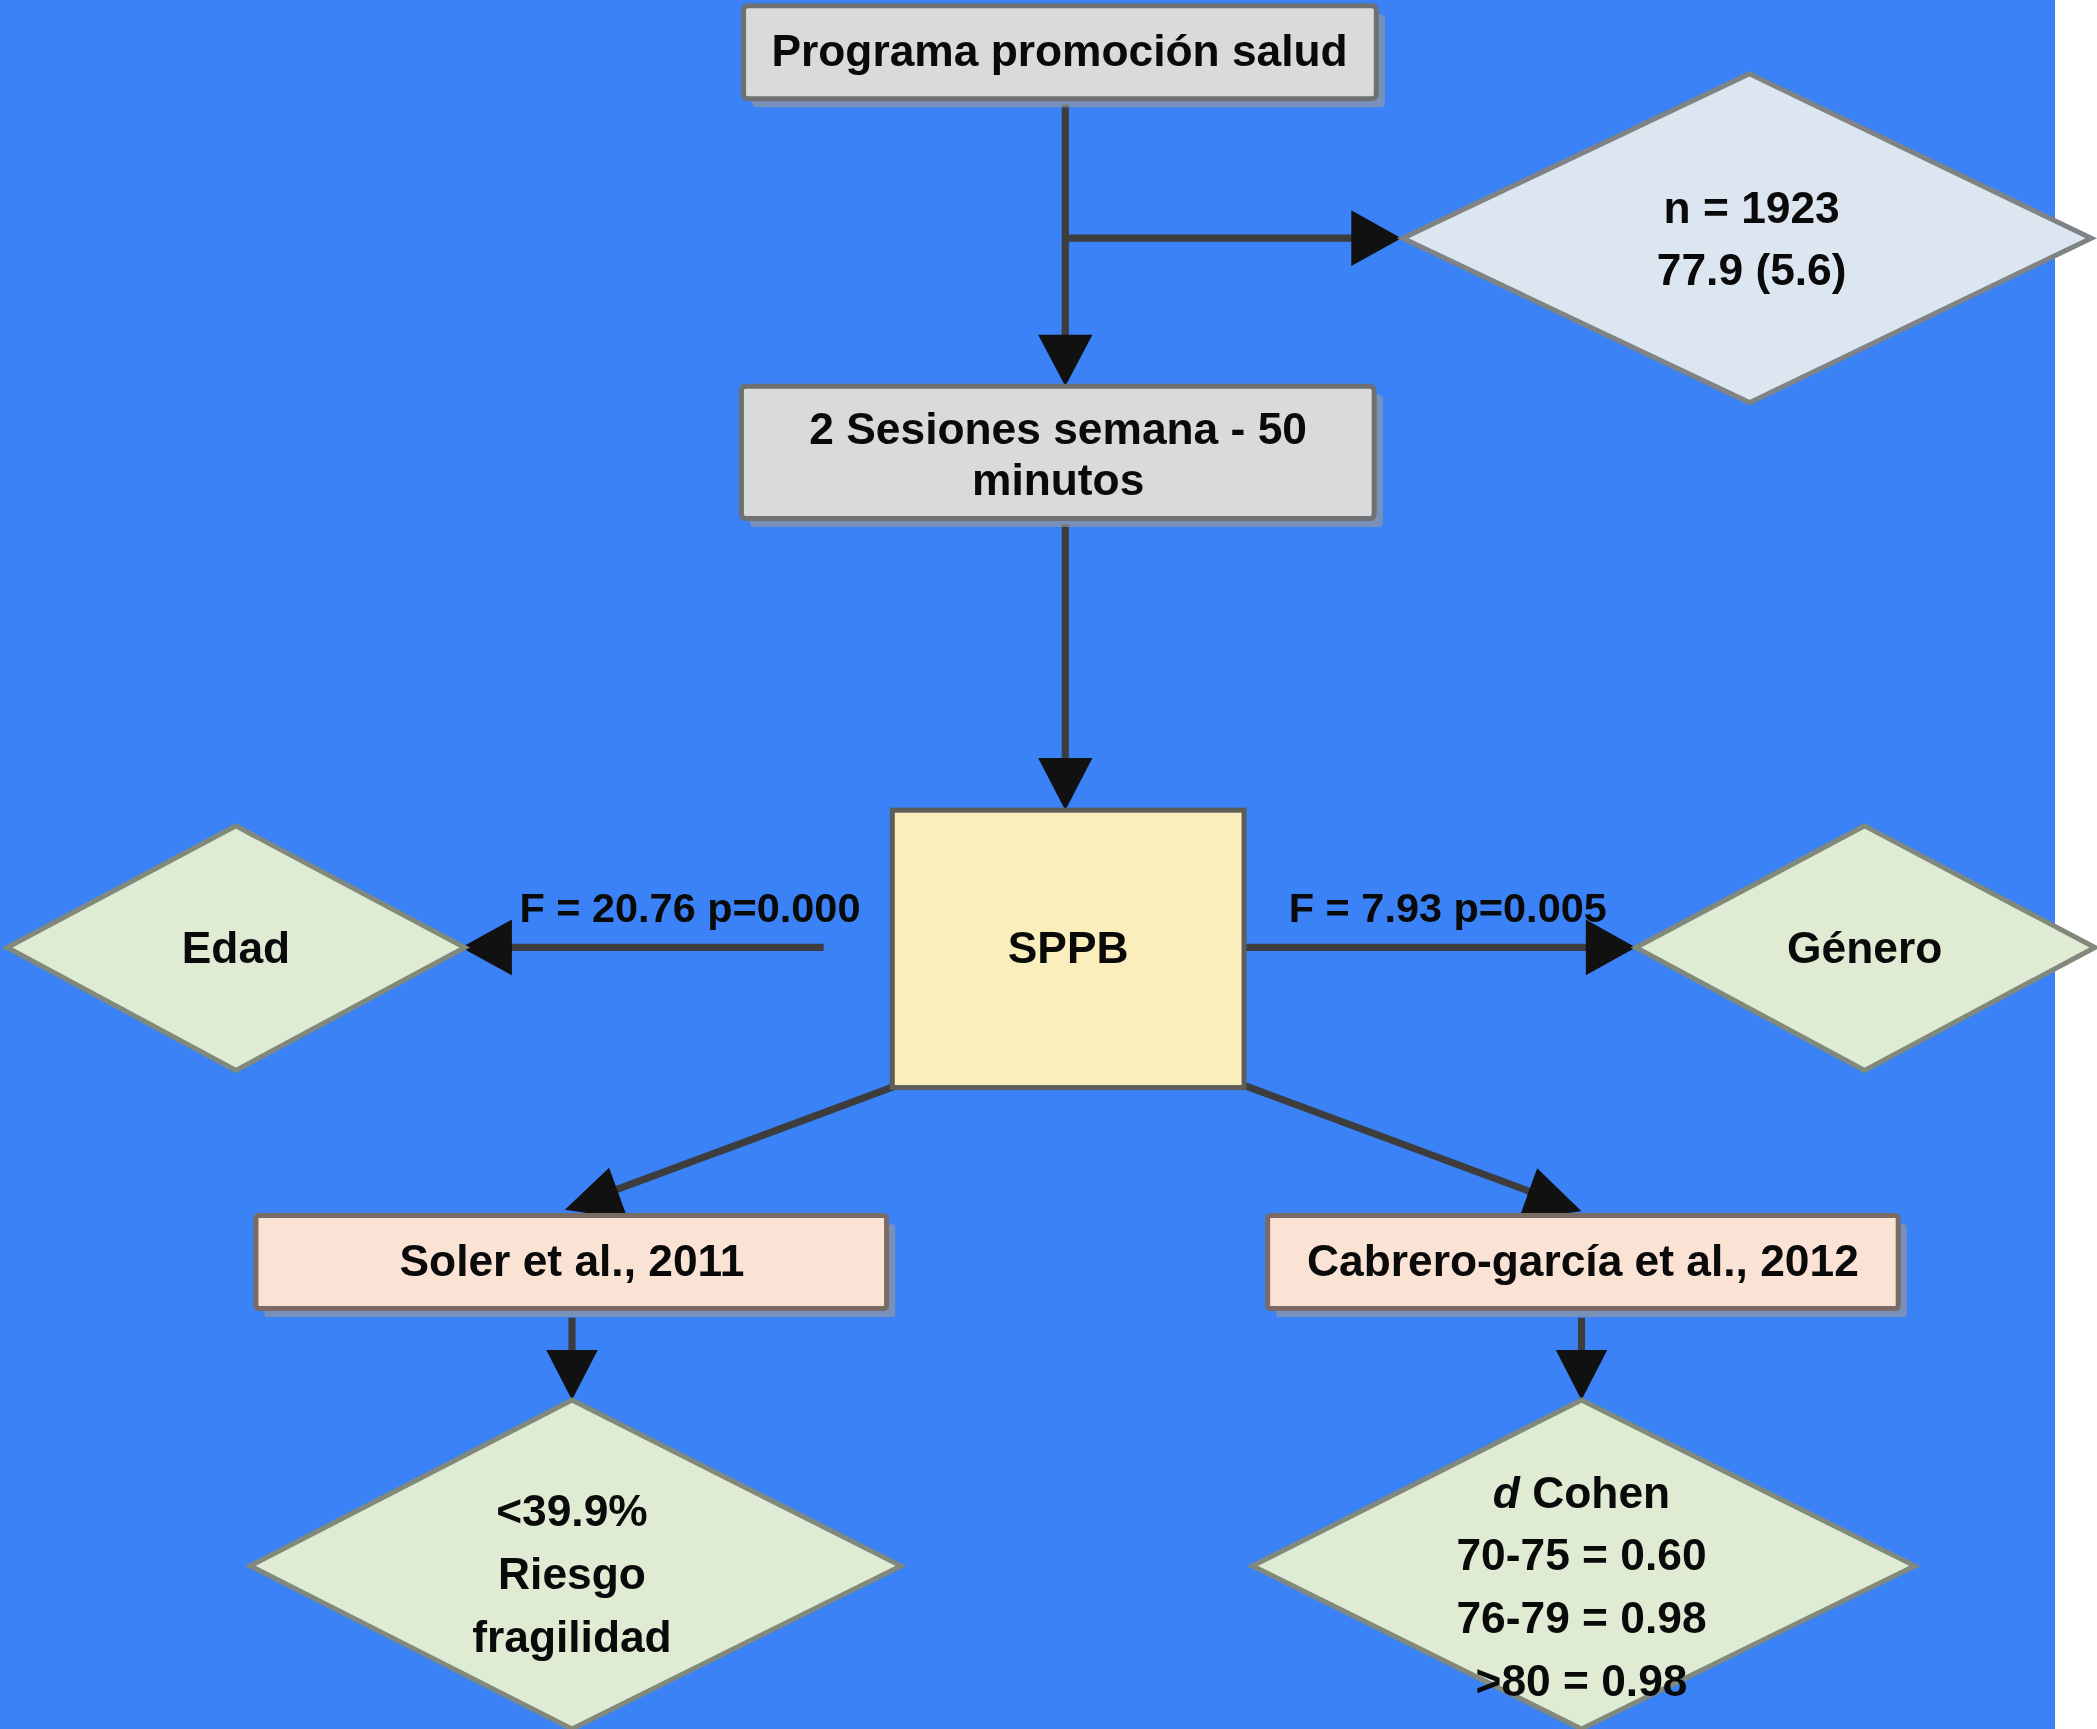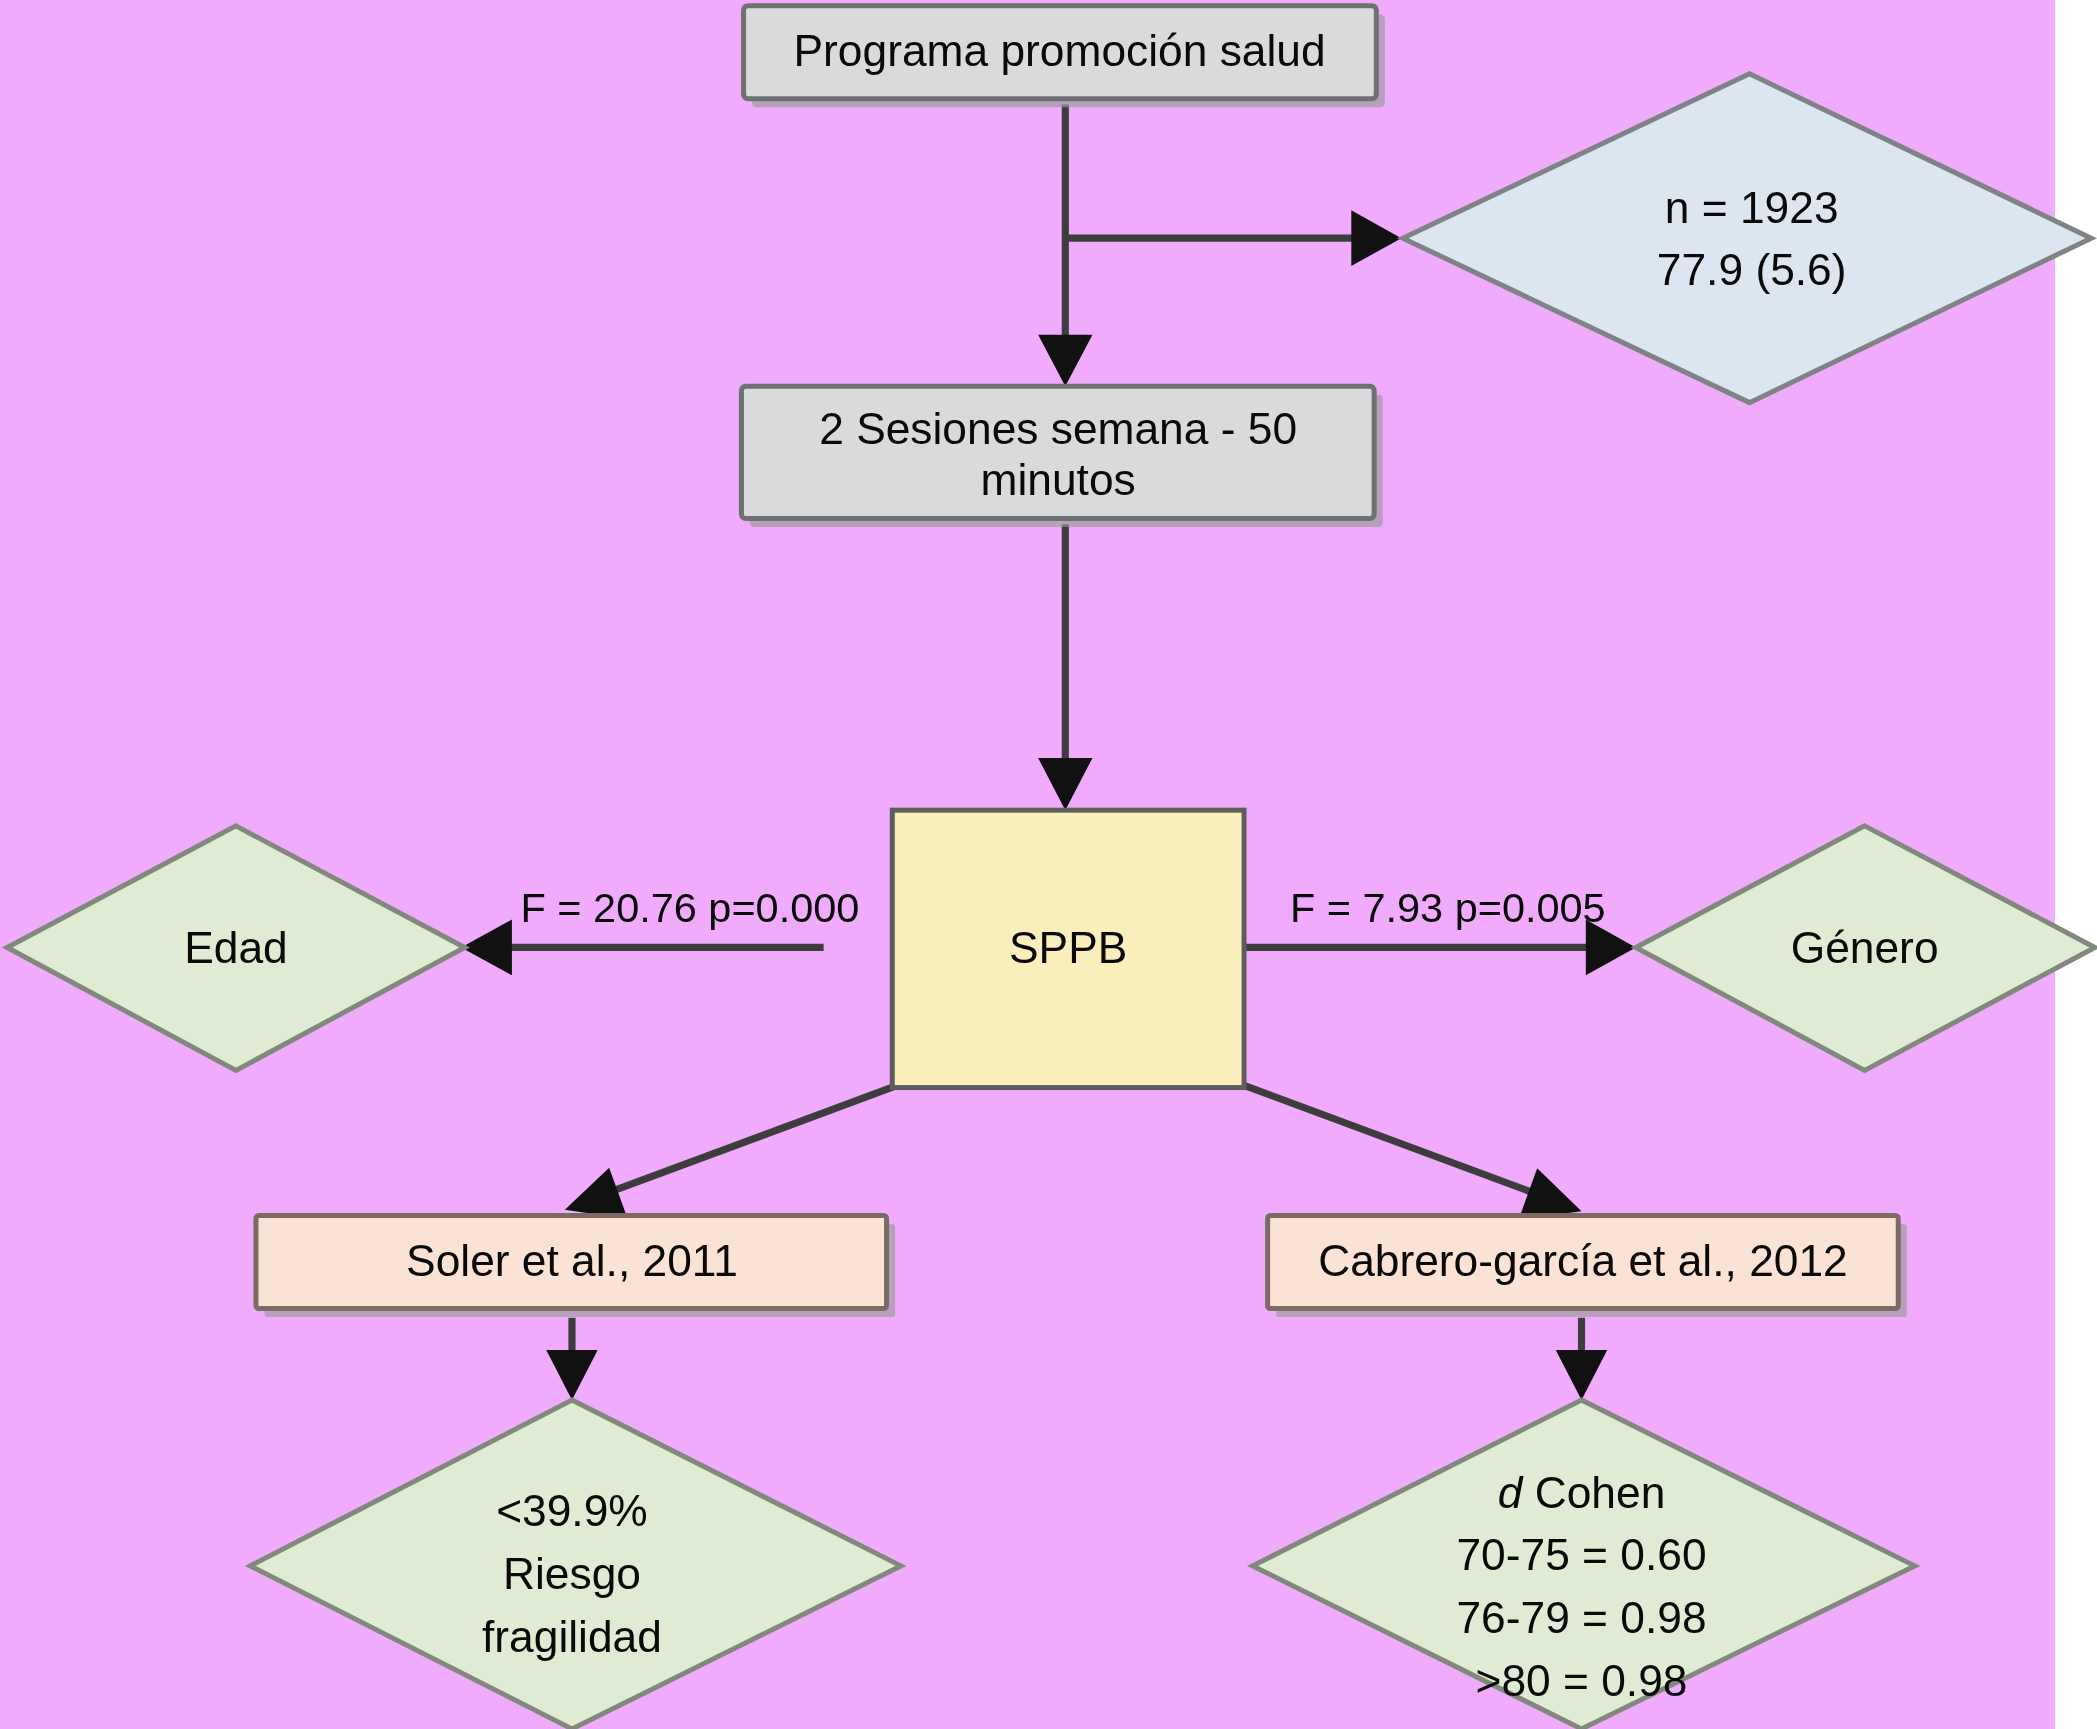--- a/index.html
+++ b/index.html
@@ -10,21 +10,22 @@
   body {
     width: 2097px;
     height: 1729px;
     font-family: "Liberation Sans", sans-serif;
     overflow: hidden;
   }
   #diagram-root {
     position: relative;
     width: 2055px;
     height: 1729px;
-    background: #f0abfc;
+    background: #3b82f6;
+    font-weight: bold;
   }
   svg.flow {
     position: absolute;
     top: 0;
     left: 0;
     width: 2097px;
     height: 1729px;
     display: block;
   }
   .node-text {

